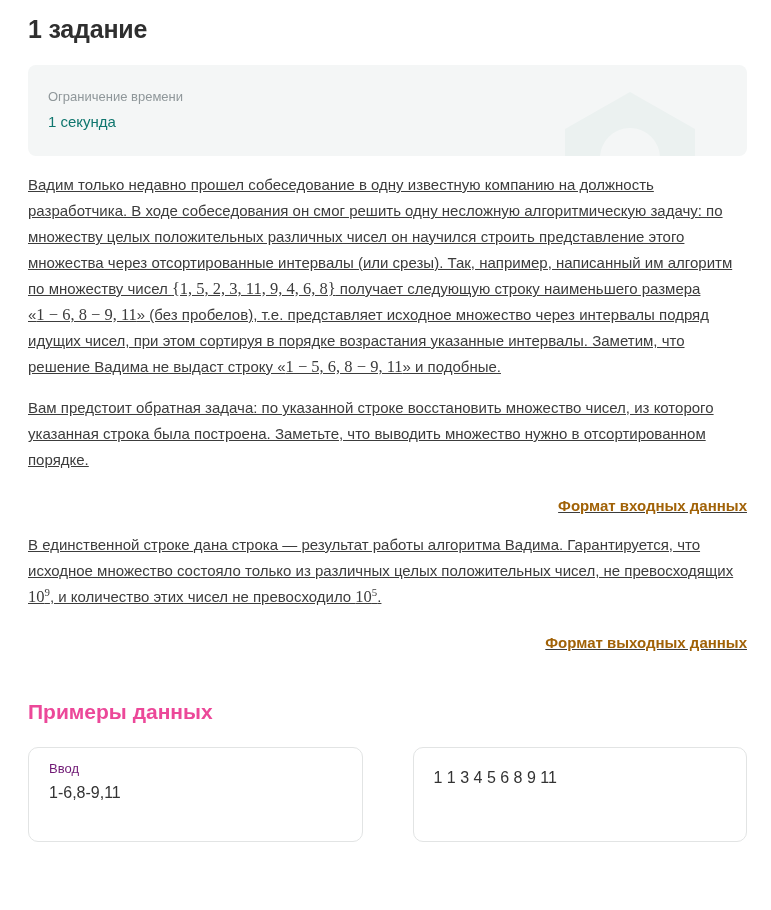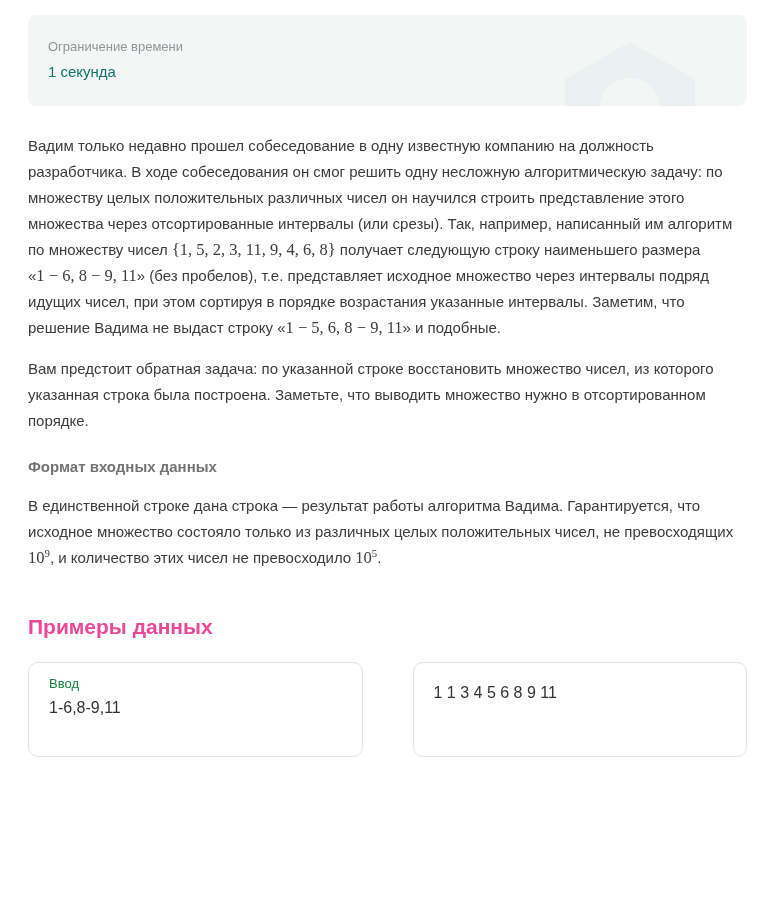--- a/index.html
+++ b/index.html
@@ -44,40 +44,42 @@
   }
   .watermark {
     position: absolute;
     right: 52px;
     bottom: -2px;
     line-height: 0;
   }
 
   
   .statement {
-    margin-top: 27px;
+    margin-top: 16px;
     font-size: 15px;
     line-height: 26px;
+    text-decoration: underline;
   }
   .statement p { margin: 0 0 15px 0; }
   .math {
     font-family: "Liberation Serif", serif;
     font-size: 1.1em;
     white-space: nowrap;
   }
   sup.math {
     font-size: 0.72em;
     line-height: 0;
     white-space: nowrap;
   }
   .format-heading {
     font-size: 15px;
     font-weight: 700;
-    color: #737373;
+    color: #a16207;
     margin: 20px 0 13px 0;
+    text-align: right;
   }
 
   
   .examples-heading {
     font-size: 21px;
     font-weight: 700;
     color: #ec4899;
     margin: 44px 0 23px 0;
   }
   .examples-grid {
@@ -87,53 +89,55 @@
   .example-card {
     flex: 1;
     height: 95px;
     border: 1px solid #e2e4e4;
     border-radius: 10px;
     padding: 13px 20px;
     background: #ffffff;
   }
   .example-label {
     font-size: 13px;
-    color: #15803d;
+    color: #701a75;
   }
   .example-value {
     font-size: 16px;
     color: #333333;
     margin-top: 8px;
   }
 </style>
 </head>
 <body>
 
 <div class="page">
 
+  <h1 class="page-title">1 задание</h1>
 
   <section class="limits-card">
     <div class="limit">
       <div class="limit-label">Ограничение времени</div>
       <div class="limit-value">1 секунда</div>
     </div>
     <span class="watermark">
       <svg width="130" height="66" viewBox="0 0 130 66" aria-hidden="true">
         <path d="M65 0 L130 37 L130 66 L95 66 A30 30 0 0 0 35 66 L0 66 L0 37 Z" fill="#ebf1f0"></path>
       </svg>
     </span>
   </section>
 
   <article class="statement">
     <p><span>Вадим только недавно прошел собеседование в одну известную компанию на должность разработчика. В ходе собеседования он смог решить одну несложную алгоритмическую задачу: по множеству целых положительных различных чисел он научился строить представление этого множества через отсортированные интервалы (или срезы). Так, например, написанный им алгоритм по множеству чисел </span><span class="math">{1, 5, 2, 3, 11, 9, 4, 6, 8}</span><span> получает следующую строку наименьшего размера «</span><span class="math">1 − 6, 8 − 9, 11</span><span>» (без пробелов), т.е. представляет исходное множество через интервалы подряд идущих чисел, при этом сортируя в порядке возрастания указанные интервалы. Заметим, что решение Вадима не выдаст строку «</span><span class="math">1 − 5, 6, 8 − 9, 11</span><span>» и подобные.</span></p>
     <p>Вам предстоит обратная задача: по указанной строке восстановить множество чисел, из которого указанная строка была построена. Заметьте, что выводить множество нужно в отсортированном порядке.</p>
 
     <h3 class="format-heading">Формат входных данных</h3>
     <p><span>В единственной строке дана строка — результат работы алгоритма Вадима. Гарантируется, что исходное множество состояло только из различных целых положительных чисел, не превосходящих </span><span class="math">10</span><sup class="math">9</sup><span>, и количество этих чисел не превосходило </span><span class="math">10</span><sup class="math">5</sup><span>.</span></p>
 
+    <h3 class="format-heading">Формат выходных данных</h3>
   </article>
 
   <section>
     <h2 class="examples-heading">Примеры данных</h2>
     <div class="examples-grid">
       <div class="example-card">
         <div class="example-label">Ввод</div>
         <div class="example-value">1-6,8-9,11</div>
       </div>
       <div class="example-card">

